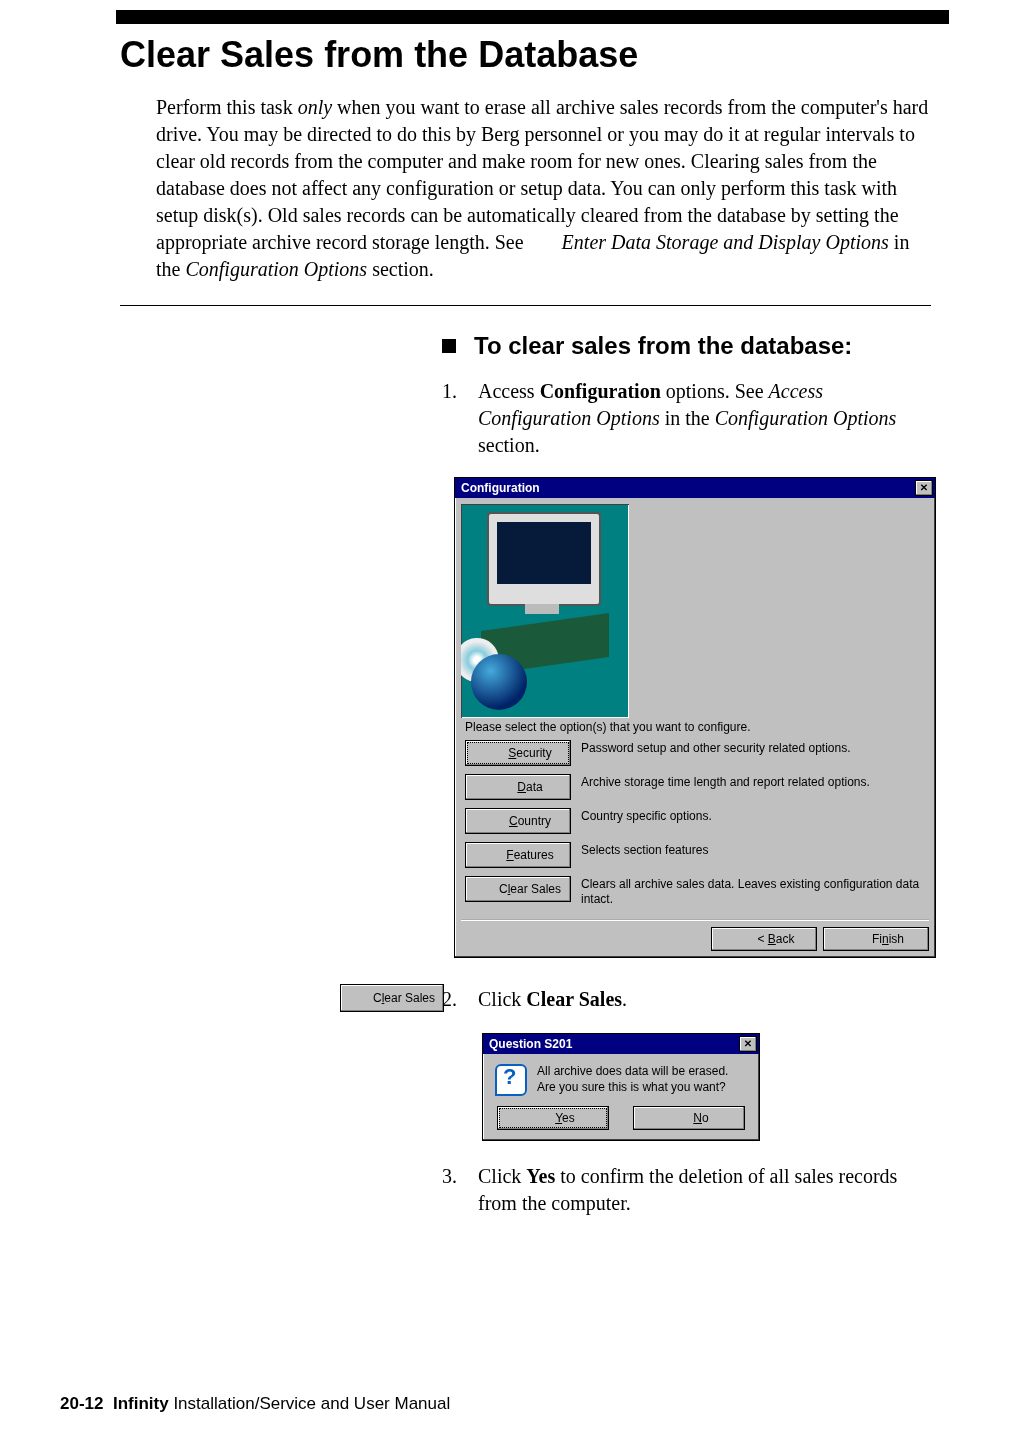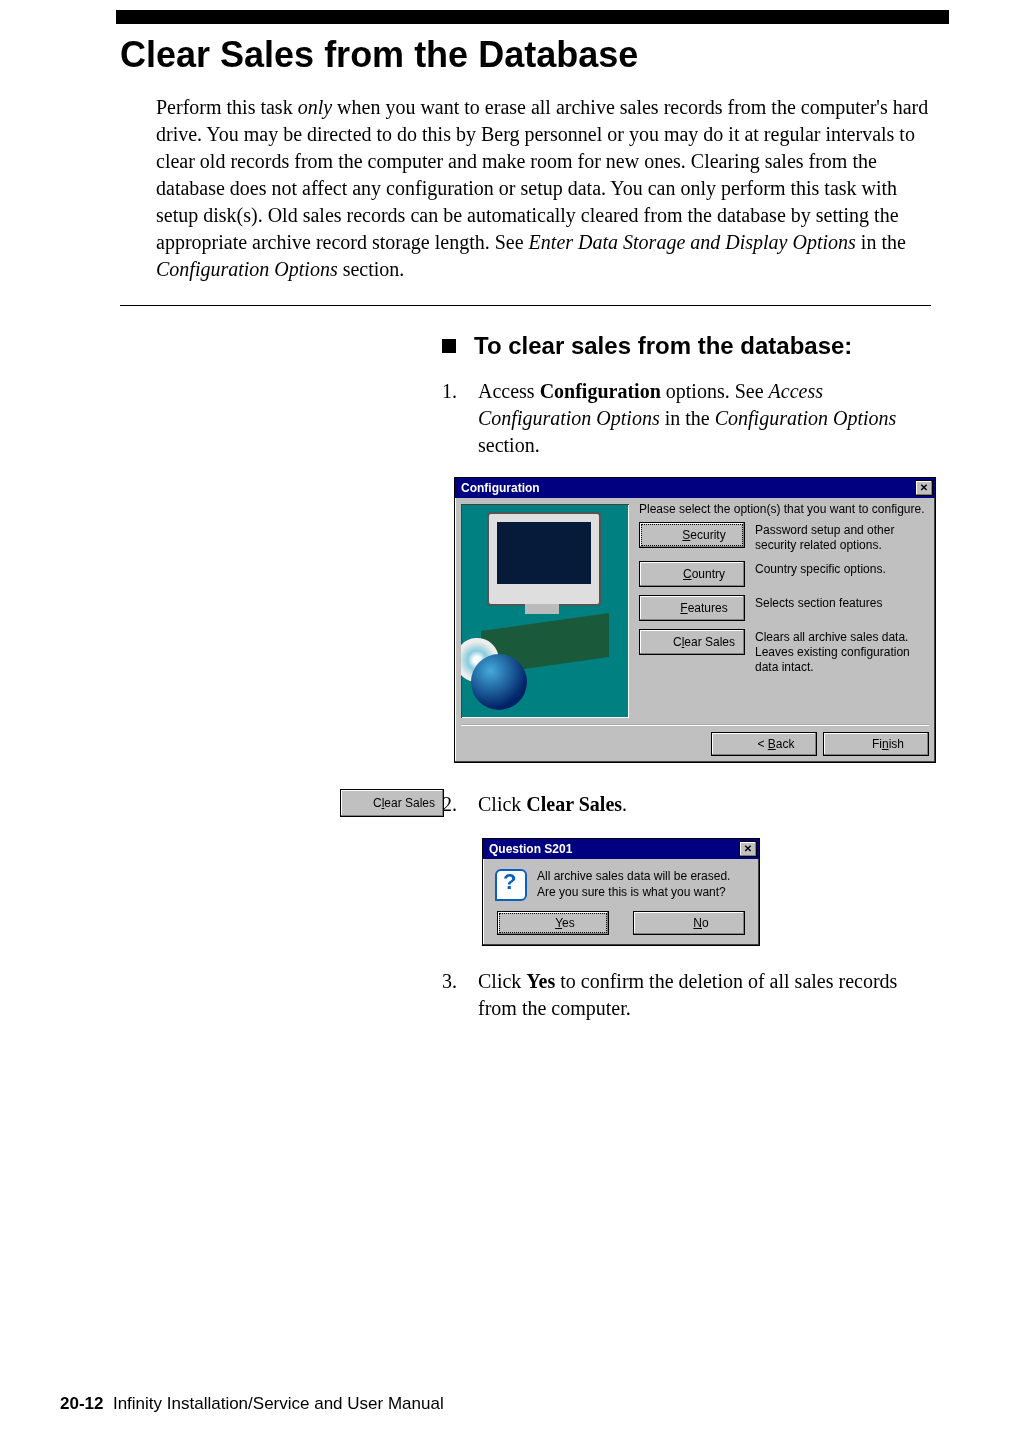--- a/index.html
+++ b/index.html
@@ -1,21 +1,21 @@
 <!DOCTYPE html>
 <html><head>
 <meta charset="utf-8">
 <style>
   html,body{margin:0;padding:0;background:#fff;font-family:"Times New Roman",Times,serif;color:#000;}
   .page{width:1009px;min-height:1444px;margin:0 auto;position:relative;padding:0 60px 0 60px;box-sizing:border-box;}
   .black-bar{height:14px;background:#000;margin:10px 0 10px 56px;}
   h1.title{font-family:Arial,Helvetica,sans-serif;font-weight:bold;font-size:36px;margin:8px 0 18px 60px;}
   .intro{font-size:20px;line-height:1.35;margin:0 18px 22px 96px;}
   .intro .only{font-style:italic;}
-  .intro .ref1{font-style:italic;}
+  .intro .ref1{font-style:italic;margin-left:33px;}
   .intro .ref2{font-style:italic;}
   hr.rule{border:none;border-top:1.5px solid #000;margin:0 18px 26px 60px;}
   .col{margin-left:382px;margin-right:18px;}
   .task-head{font-family:Arial,Helvetica,sans-serif;font-weight:bold;font-size:24px;display:flex;align-items:center;margin-bottom:18px;}
   .task-head .square{display:inline-block;width:14px;height:14px;background:#000;margin-right:18px;flex:none;}
   ol.steps{list-style:none;margin:0;padding:0;font-size:20px;line-height:1.35;}
   ol.steps>li{display:flex;margin-bottom:12px;}
   ol.steps>li>.num{width:36px;flex:none;}
   ol.steps>li>.txt{flex:1;}
   .bold{font-weight:bold;}
@@ -24,21 +24,21 @@
   
   .win{border:1px solid #000;background:#c0c0c0;font-family:"MS Sans Serif",Tahoma,Arial,sans-serif;font-size:12px;color:#000;box-shadow:inset -1px -1px #404040, inset 1px 1px #fff;}
   .titlebar{background:#000080;color:#fff;font-weight:bold;display:flex;align-items:center;justify-content:space-between;padding:2px 2px 2px 6px;}
   .titlebar .close{width:16px;height:14px;background:#c0c0c0;border:1px solid #000;box-shadow:inset -1px -1px #808080, inset 1px 1px #fff;display:flex;align-items:center;justify-content:center;font-family:Arial;font-size:10px;font-weight:bold;color:#000;line-height:1;}
   .winbtn{background:#c0c0c0;border:1px solid #000;box-shadow:inset -1px -1px #808080, inset 1px 1px #fff;min-width:74px;height:22px;display:flex;align-items:center;justify-content:center;font-family:"MS Sans Serif",Tahoma,Arial,sans-serif;font-size:12px;padding-left:24px;}
   .winbtn .ul{text-decoration:underline;}
   .dotted{outline:1px dotted #000;outline-offset:-3px;}
 
   
   .cfg-dialog{width:480px;margin:18px 0 10px 12px;}
-  .cfg-body{display:flex;padding:4px 6px 0 6px;}
+  .cfg-body{display:flex;padding:4px 6px 0 6px;flex-direction:column;}
   .cfg-img{width:168px;height:214px;background:#008080;margin:2px 6px 2px 0;box-shadow:inset 1px 1px #404040, inset -1px -1px #fff;position:relative;overflow:hidden;flex:none;}
   .cfg-right{flex:1;}
   .cfg-instr{margin:0 0 6px 4px;}
   .cfg-row{display:flex;align-items:flex-start;margin:0 0 8px 4px;}
   .cfg-row .winbtn{width:80px;min-width:80px;height:24px;margin-right:10px;flex:none;}
   .cfg-row .desc{flex:1;line-height:1.25;padding-top:1px;}
   .cfg-footer{border-top:2px groove #fff;margin:4px 6px 6px 6px;padding-top:6px;display:flex;justify-content:flex-end;gap:6px;}
   .cfg-footer .winbtn{width:80px;}
 
   
@@ -58,21 +58,21 @@
   .q-icon{width:32px;height:32px;flex:none;margin-right:10px;position:relative;}
   .q-icon .b1{width:28px;height:28px;border:2px solid #0a60c0;border-radius:6px 6px 6px 0;position:absolute;left:0;top:0;background:#fff;}
   .q-icon .qm{position:absolute;left:8px;top:0;font-weight:bold;font-size:22px;color:#0a60c0;font-family:Arial;}
   .q-footer{display:flex;justify-content:center;gap:24px;padding:2px 10px 10px 10px;}
   .q-footer .winbtn{width:86px;}
 
   .step2-row{display:flex;align-items:flex-start;margin:28px 0 6px 0;}
 
   .footer-line{position:absolute;left:60px;bottom:40px;font-family:Arial,Helvetica,sans-serif;font-size:17px;}
   .footer-line .pg{font-weight:bold;}
-  .footer-line .bk{font-weight:normal;margin-top:14px;}
+  .footer-line .bk{font-weight:bold;margin-top:14px;}
 </style>
 </head>
 <body>
 
 <div class="page">
   <div class="black-bar"></div>
   <h1 class="title">Clear Sales from the Database</h1>
 
   <p class="intro">
     <span>Perform this task </span><span class="only">only</span><span> when you want to erase all archive sales records from the computer's hard drive. You may be directed to do this by Berg personnel or you may do it at regular intervals to clear old records from the computer and make room for new ones. Clearing sales from the database does not affect any configuration or setup data. You can only perform this task with setup disk(s). Old sales records can be automatically cleared from the database by setting the appropriate archive record storage length. See </span><span class="ref1">Enter Data Storage and Display Options</span><span> in the </span><span class="ref2">Configuration Options</span><span> section.</span>
@@ -114,20 +114,26 @@
           <div class="cfg-instr">Please select the option(s) that you want to configure.</div>
 
           <div class="cfg-row">
             <div class="winbtn dotted">
                 <span><span class="ul">S</span>ecurity</span>
               </div>
             <div class="desc">Password setup and other security related options.</div>
           </div>
           <div class="cfg-row">
             <div class="winbtn">
+                <span><span class="ul">D</span>ata</span>
+              </div>
+            <div class="desc">Archive storage time length and report related options.</div>
+          </div>
+          <div class="cfg-row">
+            <div class="winbtn">
                 <span><span class="ul">C</span>ountry</span>
               </div>
             <div class="desc">Country specific options.</div>
           </div>
           <div class="cfg-row">
             <div class="winbtn">
                 <span><span class="ul">F</span>eatures</span>
               </div>
             <div class="desc">Selects section features</div>
           </div>
@@ -168,21 +174,21 @@
         <span>Question S201</span>
         <span class="close">
             <span>✕</span>
           </span>
       </div>
       <div class="q-body">
         <div class="q-icon">
           <div class="b1"></div>
             <div class="qm">?</div>
         </div>
-        <div style="line-height:1.3;">All archive sales data will be erased. Are you sure this is what you want?</div>
+        <div style="line-height:1.3;">All archive does data will be erased. Are you sure this is what you want?</div>
       </div>
       <div class="q-footer">
         <div class="winbtn dotted">
             <span><span class="ul">Y</span>es</span>
           </div>
         <div class="winbtn">
             <span><span class="ul">N</span>o</span>
           </div>
       </div>
     </div>

